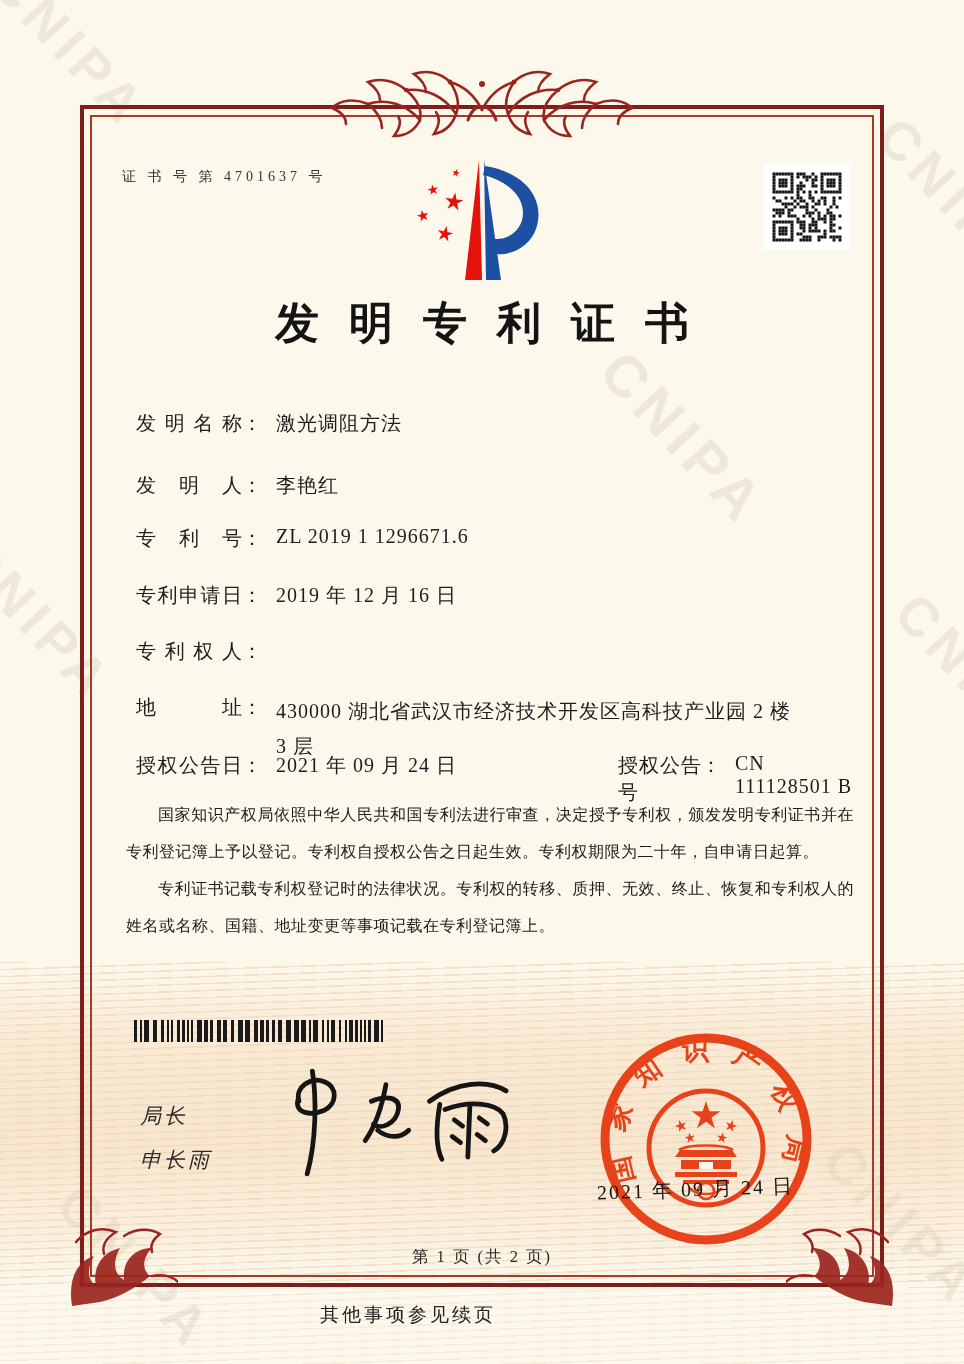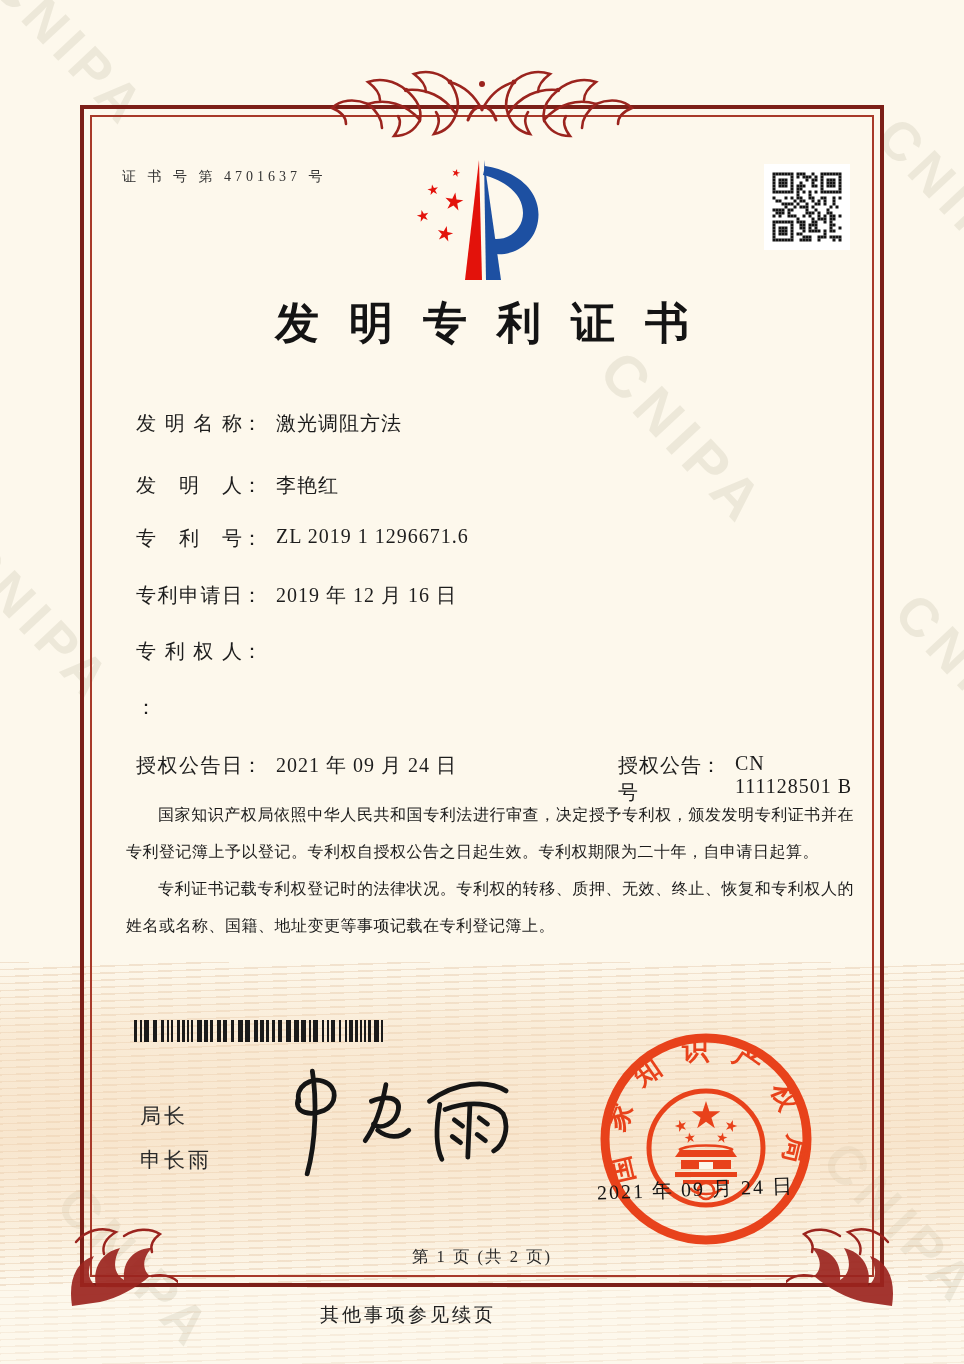--- a/index.html
+++ b/index.html
@@ -38,21 +38,21 @@
   .grant2{position:absolute;left:482px;top:0;display:flex;font-size:20px;}
   
   .bodytext{left:126px;top:796px;width:728px;font-size:16px;line-height:37px;
             letter-spacing:.5px;color:#1c1c1c;text-align:justify;}
   .bodytext p{margin:0;text-indent:2em;}
   
   .barcode{left:134px;top:1020px;width:256px;height:22px;display:flex;align-items:stretch;}
   .barcode i{display:block;background:#1a1a1a;height:100%;}
   
   .officer{left:140px;top:1094px;font-family:"Liberation Sans","DejaVu Sans",sans-serif;
-           font-size:21px;color:#2a2a2a;line-height:44px;letter-spacing:3px;}
+           font-size:21px;color:#2a2a2a;line-height:44px;letter-spacing:3px;font-style:italic;}
   .sig{left:262px;top:1066px;z-index:3;}
   
   .seal{left:593px;top:1026px;z-index:3;opacity:.95;}
   .sealdate{left:597px;top:1176px;font-size:20px;letter-spacing:2px;color:#151515;
             transform:rotate(-2deg);z-index:4;}
   
   .pagenum{left:0;top:1246px;width:964px;text-align:center;font-size:16.5px;
            letter-spacing:2px;color:#2b2b2b;}
   .note{left:0;top:1302px;width:816px;text-align:center;font-size:19px;
         letter-spacing:3px;color:#222;}
@@ -412,21 +412,23 @@
 <div class="frow" style="top:582px;">
   <span class="flabel">专利申请日</span>
     <span class="fcolon">：</span>
   <span class="fvalue">2019 年 12 月 16 日</span>
 </div>
 <div class="frow" style="top:638px;">
   <span class="flabel">专利权人</span>
     <span class="fcolon">：</span>
 </div>
 <div class="frow addr" style="top:694px;">
-    <span class="fcolon">：</span>
+  <span class="flabel">地址</span>
+    <span class="fcolon">：</span>
+  <span class="fvalue">430000  湖北省武汉市经济技术开发区高科技产业园 2 楼 3 层</span>
 </div>
 <div class="frow" style="top:752px;justify-content:space-between;">
   <span class="flabel">授权公告日</span>
     <span class="fcolon">：</span>
   <span class="fvalue">2021 年 09 月 24 日</span>
   <span class="grant2">
     <span class="flabel">授权公告号</span>
       <span class="fcolon">：</span>
     <span class="fvalue">CN 111128501 B</span>
   </span>

